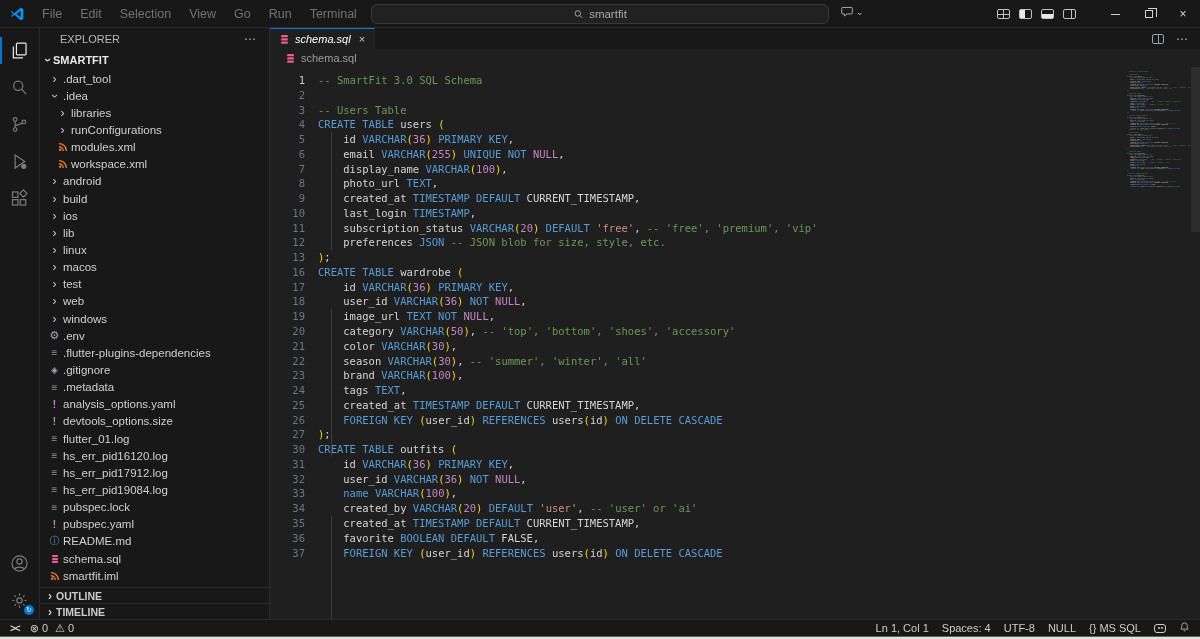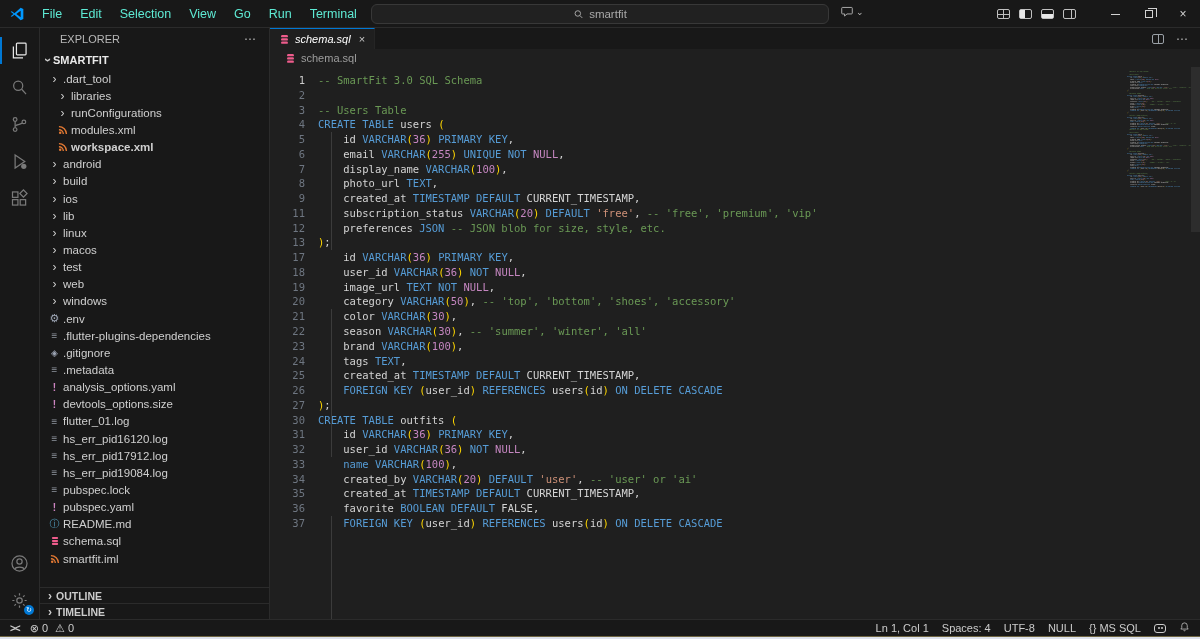--- a/index.html
+++ b/index.html
@@ -5,21 +5,21 @@
   * { box-sizing: border-box; margin: 0; padding: 0; }
   html,body { width:1200px; height:639px; overflow:hidden; background:#1f1f1f;
     font-family:"Liberation Sans", sans-serif; }
   .app { width:1200px; height:639px; display:flex; flex-direction:column; position:relative; }
 
   
   .titlebar { height:28px; background:#181818; border-bottom:1px solid #2b2b2b;
     display:flex; align-items:center; position:relative; flex:0 0 28px; color:#cccccc; }
   .vscode-logo { width:16px; height:16px; margin:0 8px 0 9px; flex:0 0 auto; }
   .menus { display:flex; }
-  .menu-item { padding:0 9px; font-size:12.5px; color:#5eead4; line-height:28px; cursor:default; }
+  .menu-item { padding:0 9px; font-size:12.5px; color:#737373; line-height:28px; cursor:default; }
   .nav-arrows { display:flex; gap:14px; margin-left:14px; color:#9d9d9d; font-size:13px; }
   .searchbox { position:absolute; left:50%; transform:translateX(-50%); top:4px;
     width:458px; height:20px; background:#212121; border:1px solid #383838; border-radius:6px;
     display:flex; align-items:center; justify-content:center; gap:5px;
     color:#a9a9a9; font-size:11.5px; }
   .chat-btn { position:absolute; left:calc(50% + 240px); top:5px; display:flex; align-items:center; gap:2px; color:#b8b8b8; font-size:9px; }
   .titlebar-right { position:absolute; right:0; top:0; height:28px; display:flex; align-items:center; }
   .lay-group { display:flex; gap:9px; margin-right:22px; }
   .lay { width:13px; height:10px; border:1px solid #c0c0c0; border-radius:2px; position:relative; }
   .lay-grid::before { content:""; position:absolute; left:5px; top:0; bottom:0; width:1px; background:#c0c0c0; }
@@ -232,20 +232,26 @@
         <span class="chev down">›</span>
         <span>SMARTFIT</span>
       </div>
       <div class="tree" id="tree">
           <div class="tree-row" style="padding-left: 8px;">
             <span class="slot">
               <span class="chev">›</span>
             </span>
             <span class="lbl">.dart_tool</span>
           </div>
+          <div class="tree-row" style="padding-left: 8px;">
+            <span class="slot">
+              <span class="chev down">›</span>
+            </span>
+            <span class="lbl">.idea</span>
+          </div>
           <div class="tree-row" style="padding-left: 16px;">
             <span class="slot">
               <span class="chev">›</span>
             </span>
             <span class="lbl">libraries</span>
           </div>
           <div class="tree-row" style="padding-left: 16px;">
             <span class="slot">
               <span class="chev">›</span>
             </span>
@@ -254,21 +260,21 @@
           <div class="tree-row" style="padding-left: 16px;">
             <span class="slot">
               <svg width="10" height="10" viewBox="0 0 16 16">
                 <circle cx="3.5" cy="12.5" r="2" fill="#e37933"></circle>
                 <path d="M1.5 7.5a7 7 0 0 1 7 7" fill="none" stroke="#e37933" stroke-width="2.2"></path>
                 <path d="M1.5 2.5a12 12 0 0 1 12 12" fill="none" stroke="#e37933" stroke-width="2.2"></path>
               </svg>
             </span>
             <span class="lbl">modules.xml</span>
           </div>
-          <div class="tree-row" style="padding-left: 16px; font-weight: bold;">
+          <div class="tree-row" style="padding-left: 16px;">
             <span class="slot">
               <svg width="10" height="10" viewBox="0 0 16 16">
                 <circle cx="3.5" cy="12.5" r="2" fill="#e37933"></circle>
                 <path d="M1.5 7.5a7 7 0 0 1 7 7" fill="none" stroke="#e37933" stroke-width="2.2"></path>
                 <path d="M1.5 2.5a12 12 0 0 1 12 12" fill="none" stroke="#e37933" stroke-width="2.2"></path>
               </svg>
             </span>
             <span class="lbl">workspace.xml</span>
           </div>
           <div class="tree-row" style="padding-left: 8px;">
@@ -468,23 +474,25 @@
         <div class="code-scroll" id="code">
             <div class="code-line"><span class="gutter-num active">1</span><span class="line-text"><span class="tk-c" style="color: rgb(106, 153, 85);">-- SmartFit 3.0 SQL Schema</span></span></div>
             <div class="code-line"><span class="gutter-num">2</span><span class="line-text"></span></div>
             <div class="code-line"><span class="gutter-num">3</span><span class="line-text"><span class="tk-c" style="color: rgb(106, 153, 85);">-- Users Table</span></span></div>
             <div class="code-line"><span class="gutter-num">4</span><span class="line-text"><span class="tk-k" style="color: rgb(86, 156, 214);">CREATE TABLE</span><span class="tk-i" style="color: rgb(212, 212, 212);"> users </span><span class="tk-p" style="color: rgb(255, 215, 0);">(</span></span></div>
             <div class="code-line"><span class="gutter-num">5</span><span class="line-text"><span class="tk-i" style="color: rgb(212, 212, 212);">    id </span><span class="tk-k" style="color: rgb(86, 156, 214);">VARCHAR</span><span class="tk-p" style="color: rgb(255, 215, 0);">(</span><span class="tk-n" style="color: rgb(197, 134, 192);">36</span><span class="tk-p" style="color: rgb(255, 215, 0);">)</span><span class="tk-k" style="color: rgb(86, 156, 214);"> PRIMARY KEY</span><span class="tk-i" style="color: rgb(212, 212, 212);">,</span></span></div>
             <div class="code-line"><span class="gutter-num">6</span><span class="line-text"><span class="tk-i" style="color: rgb(212, 212, 212);">    email </span><span class="tk-k" style="color: rgb(86, 156, 214);">VARCHAR</span><span class="tk-p" style="color: rgb(255, 215, 0);">(</span><span class="tk-n" style="color: rgb(197, 134, 192);">255</span><span class="tk-p" style="color: rgb(255, 215, 0);">)</span><span class="tk-k" style="color: rgb(86, 156, 214);"> UNIQUE NOT</span><span class="tk-n" style="color: rgb(197, 134, 192);"> NULL</span><span class="tk-i" style="color: rgb(212, 212, 212);">,</span></span></div>
             <div class="code-line"><span class="gutter-num">7</span><span class="line-text"><span class="tk-i" style="color: rgb(212, 212, 212);">    display_name </span><span class="tk-k" style="color: rgb(86, 156, 214);">VARCHAR</span><span class="tk-p" style="color: rgb(255, 215, 0);">(</span><span class="tk-n" style="color: rgb(197, 134, 192);">100</span><span class="tk-p" style="color: rgb(255, 215, 0);">)</span><span class="tk-i" style="color: rgb(212, 212, 212);">,</span></span></div>
             <div class="code-line"><span class="gutter-num">8</span><span class="line-text"><span class="tk-i" style="color: rgb(212, 212, 212);">    photo_url </span><span class="tk-k" style="color: rgb(86, 156, 214);">TEXT</span><span class="tk-i" style="color: rgb(212, 212, 212);">,</span></span></div>
             <div class="code-line"><span class="gutter-num">9</span><span class="line-text"><span class="tk-i" style="color: rgb(212, 212, 212);">    created_at </span><span class="tk-k" style="color: rgb(86, 156, 214);">TIMESTAMP DEFAULT</span><span class="tk-i" style="color: rgb(212, 212, 212);"> CURRENT_TIMESTAMP,</span></span></div>
+            <div class="code-line"><span class="gutter-num">10</span><span class="line-text"><span class="tk-i" style="color: rgb(212, 212, 212);">    last_login </span><span class="tk-k" style="color: rgb(86, 156, 214);">TIMESTAMP</span><span class="tk-i" style="color: rgb(212, 212, 212);">,</span></span></div>
             <div class="code-line"><span class="gutter-num">11</span><span class="line-text"><span class="tk-i" style="color: rgb(212, 212, 212);">    subscription_status </span><span class="tk-k" style="color: rgb(86, 156, 214);">VARCHAR</span><span class="tk-p" style="color: rgb(255, 215, 0);">(</span><span class="tk-n" style="color: rgb(197, 134, 192);">20</span><span class="tk-p" style="color: rgb(255, 215, 0);">)</span><span class="tk-k" style="color: rgb(86, 156, 214);"> DEFAULT</span><span class="tk-s" style="color: rgb(206, 145, 120);"> 'free'</span><span class="tk-i" style="color: rgb(212, 212, 212);">, </span><span class="tk-c" style="color: rgb(106, 153, 85);">-- 'free', 'premium', 'vip'</span></span></div>
             <div class="code-line"><span class="gutter-num">12</span><span class="line-text"><span class="tk-i" style="color: rgb(212, 212, 212);">    preferences </span><span class="tk-k" style="color: rgb(86, 156, 214);">JSON </span><span class="tk-c" style="color: rgb(106, 153, 85);">-- JSON blob for size, style, etc.</span></span></div>
             <div class="code-line"><span class="gutter-num">13</span><span class="line-text"><span class="tk-p" style="color: rgb(255, 215, 0);">)</span><span class="tk-i" style="color: rgb(212, 212, 212);">;</span></span></div>
+            <div class="code-line"><span class="gutter-num">16</span><span class="line-text"><span class="tk-k" style="color: rgb(86, 156, 214);">CREATE TABLE</span><span class="tk-i" style="color: rgb(212, 212, 212);"> wardrobe </span><span class="tk-p" style="color: rgb(255, 215, 0);">(</span></span></div>
             <div class="code-line"><span class="gutter-num">17</span><span class="line-text"><span class="tk-i" style="color: rgb(212, 212, 212);">    id </span><span class="tk-k" style="color: rgb(86, 156, 214);">VARCHAR</span><span class="tk-p" style="color: rgb(255, 215, 0);">(</span><span class="tk-n" style="color: rgb(197, 134, 192);">36</span><span class="tk-p" style="color: rgb(255, 215, 0);">)</span><span class="tk-k" style="color: rgb(86, 156, 214);"> PRIMARY KEY</span><span class="tk-i" style="color: rgb(212, 212, 212);">,</span></span></div>
             <div class="code-line"><span class="gutter-num">18</span><span class="line-text"><span class="tk-i" style="color: rgb(212, 212, 212);">    user_id </span><span class="tk-k" style="color: rgb(86, 156, 214);">VARCHAR</span><span class="tk-p" style="color: rgb(255, 215, 0);">(</span><span class="tk-n" style="color: rgb(197, 134, 192);">36</span><span class="tk-p" style="color: rgb(255, 215, 0);">)</span><span class="tk-k" style="color: rgb(86, 156, 214);"> NOT</span><span class="tk-n" style="color: rgb(197, 134, 192);"> NULL</span><span class="tk-i" style="color: rgb(212, 212, 212);">,</span></span></div>
             <div class="code-line"><span class="gutter-num">19</span><span class="line-text"><span class="tk-i" style="color: rgb(212, 212, 212);">    image_url </span><span class="tk-k" style="color: rgb(86, 156, 214);">TEXT NOT</span><span class="tk-n" style="color: rgb(197, 134, 192);"> NULL</span><span class="tk-i" style="color: rgb(212, 212, 212);">,</span></span></div>
             <div class="code-line"><span class="gutter-num">20</span><span class="line-text"><span class="tk-i" style="color: rgb(212, 212, 212);">    category </span><span class="tk-k" style="color: rgb(86, 156, 214);">VARCHAR</span><span class="tk-p" style="color: rgb(255, 215, 0);">(</span><span class="tk-n" style="color: rgb(197, 134, 192);">50</span><span class="tk-p" style="color: rgb(255, 215, 0);">)</span><span class="tk-i" style="color: rgb(212, 212, 212);">, </span><span class="tk-c" style="color: rgb(106, 153, 85);">-- 'top', 'bottom', 'shoes', 'accessory'</span></span></div>
             <div class="code-line"><span class="gutter-num">21</span><span class="line-text"><span class="tk-i" style="color: rgb(212, 212, 212);">    color </span><span class="tk-k" style="color: rgb(86, 156, 214);">VARCHAR</span><span class="tk-p" style="color: rgb(255, 215, 0);">(</span><span class="tk-n" style="color: rgb(197, 134, 192);">30</span><span class="tk-p" style="color: rgb(255, 215, 0);">)</span><span class="tk-i" style="color: rgb(212, 212, 212);">,</span></span></div>
             <div class="code-line"><span class="gutter-num">22</span><span class="line-text"><span class="tk-i" style="color: rgb(212, 212, 212);">    season </span><span class="tk-k" style="color: rgb(86, 156, 214);">VARCHAR</span><span class="tk-p" style="color: rgb(255, 215, 0);">(</span><span class="tk-n" style="color: rgb(197, 134, 192);">30</span><span class="tk-p" style="color: rgb(255, 215, 0);">)</span><span class="tk-i" style="color: rgb(212, 212, 212);">, </span><span class="tk-c" style="color: rgb(106, 153, 85);">-- 'summer', 'winter', 'all'</span></span></div>
             <div class="code-line"><span class="gutter-num">23</span><span class="line-text"><span class="tk-i" style="color: rgb(212, 212, 212);">    brand </span><span class="tk-k" style="color: rgb(86, 156, 214);">VARCHAR</span><span class="tk-p" style="color: rgb(255, 215, 0);">(</span><span class="tk-n" style="color: rgb(197, 134, 192);">100</span><span class="tk-p" style="color: rgb(255, 215, 0);">)</span><span class="tk-i" style="color: rgb(212, 212, 212);">,</span></span></div>
             <div class="code-line"><span class="gutter-num">24</span><span class="line-text"><span class="tk-i" style="color: rgb(212, 212, 212);">    tags </span><span class="tk-k" style="color: rgb(86, 156, 214);">TEXT</span><span class="tk-i" style="color: rgb(212, 212, 212);">,</span></span></div>
             <div class="code-line"><span class="gutter-num">25</span><span class="line-text"><span class="tk-i" style="color: rgb(212, 212, 212);">    created_at </span><span class="tk-k" style="color: rgb(86, 156, 214);">TIMESTAMP DEFAULT</span><span class="tk-i" style="color: rgb(212, 212, 212);"> CURRENT_TIMESTAMP,</span></span></div>
             <div class="code-line"><span class="gutter-num">26</span><span class="line-text"><span class="tk-k" style="color: rgb(86, 156, 214);">    FOREIGN KEY </span><span class="tk-p" style="color: rgb(255, 215, 0);">(</span><span class="tk-i" style="color: rgb(212, 212, 212);">user_id</span><span class="tk-p" style="color: rgb(255, 215, 0);">)</span><span class="tk-k" style="color: rgb(86, 156, 214);"> REFERENCES</span><span class="tk-i" style="color: rgb(212, 212, 212);"> users</span><span class="tk-p" style="color: rgb(255, 215, 0);">(</span><span class="tk-i" style="color: rgb(212, 212, 212);">id</span><span class="tk-p" style="color: rgb(255, 215, 0);">)</span><span class="tk-k" style="color: rgb(86, 156, 214);"> ON DELETE CASCADE</span></span></div>

